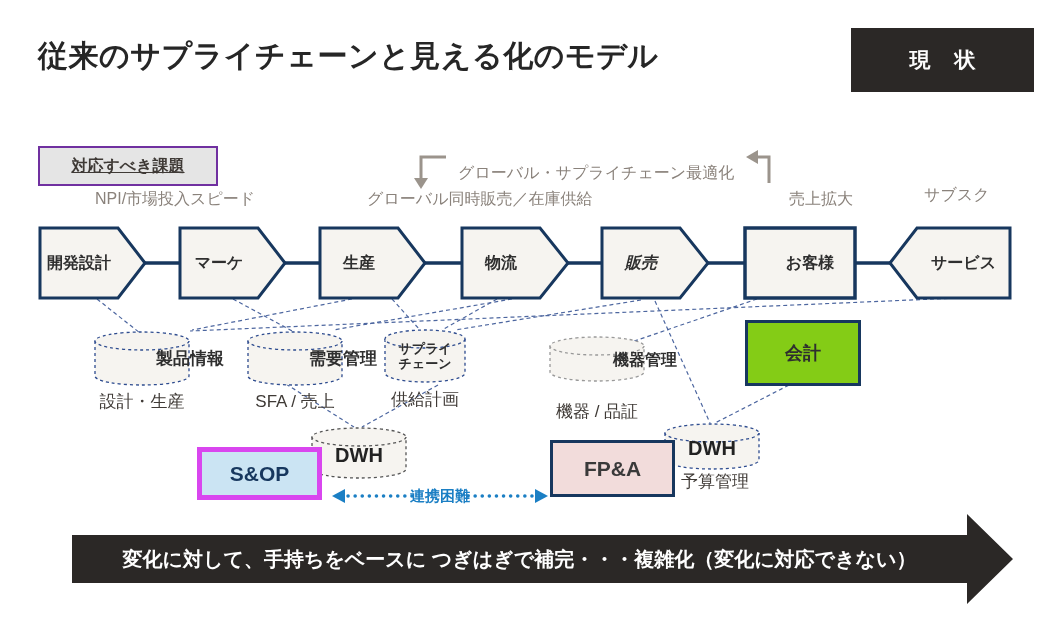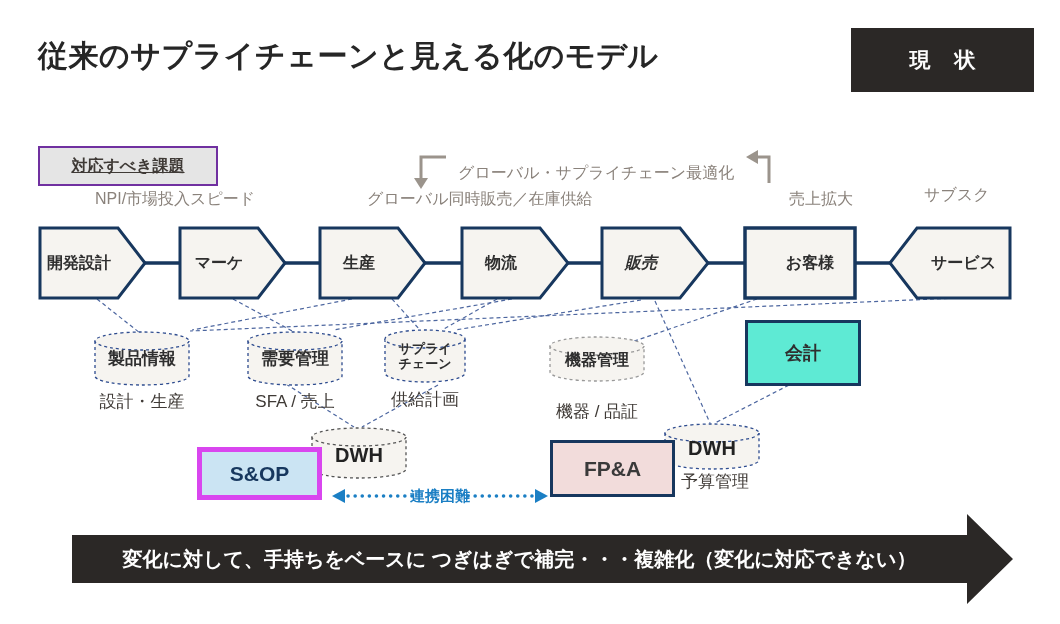--- a/index.html
+++ b/index.html
@@ -6,24 +6,24 @@
   body{font-family:"Liberation Sans","DejaVu Sans",sans-serif;}
   #stage{position:relative;width:1060px;height:624px;background:#ffffff;overflow:hidden;}
   .abs{position:absolute;}
   .ctr{display:flex;align-items:center;justify-content:center;text-align:center;}
   .title{font-size:30px;font-weight:800;color:#262626;letter-spacing:.5px;text-align:right;}
   .subtitle{font-size:19px;font-weight:700;color:#c0453e;}
   .badge{background:#2b2826;color:#fcfcfc;font-size:21px;font-weight:700;letter-spacing:9px;padding-left:9px;}
   .issues-box{border:2px solid #7030a0;color:#3f3a36;font-size:16px;font-weight:700;background:#e5e5e5;text-decoration:underline;}
   .gray-label{color:#8a827b;font-size:16px;white-space:nowrap;}
   .step-label{font-size:16px;font-weight:700;color:#2f2f2f;white-space:nowrap;}
-  .cyl-label{font-size:17px;font-weight:700;color:#2f2f2f;white-space:nowrap;}
+  .cyl-label{font-size:17px;font-weight:700;color:#2f2f2f;white-space:nowrap;padding-left:48px;}
   .cyl-label-sm{font-size:13px;font-weight:700;color:#2f2f2f;line-height:1.15;}
   .sub-label{font-size:17px;color:#3f3a36;white-space:nowrap;}
-  .acct-box{background:#5eead4;border:3px solid #17375e;font-size:18px;font-weight:700;color:#2f2f2f;}
+  .acct-box{background:#84cc16;border:3px solid #17375e;font-size:18px;font-weight:700;color:#2f2f2f;}
   .sop-box{background:#cbe4f3;border:5px solid #d946ef;font-size:21px;font-weight:700;color:#17375e;}
   .fpa-box{background:#f2dcdb;border:3px solid #17375e;font-size:21px;font-weight:700;color:#3a3a3a;}
   .dwh-label{font-size:20px;font-weight:700;color:#222;white-space:nowrap;}
   .link-label{font-size:15px;font-weight:700;color:#1b7fc4;white-space:nowrap;}
   .banner-text{color:#ffffff;font-size:20px;font-weight:700;white-space:nowrap;}
   svg{position:absolute;left:0;top:0;}
 </style>
 </head>
 <body>
 

